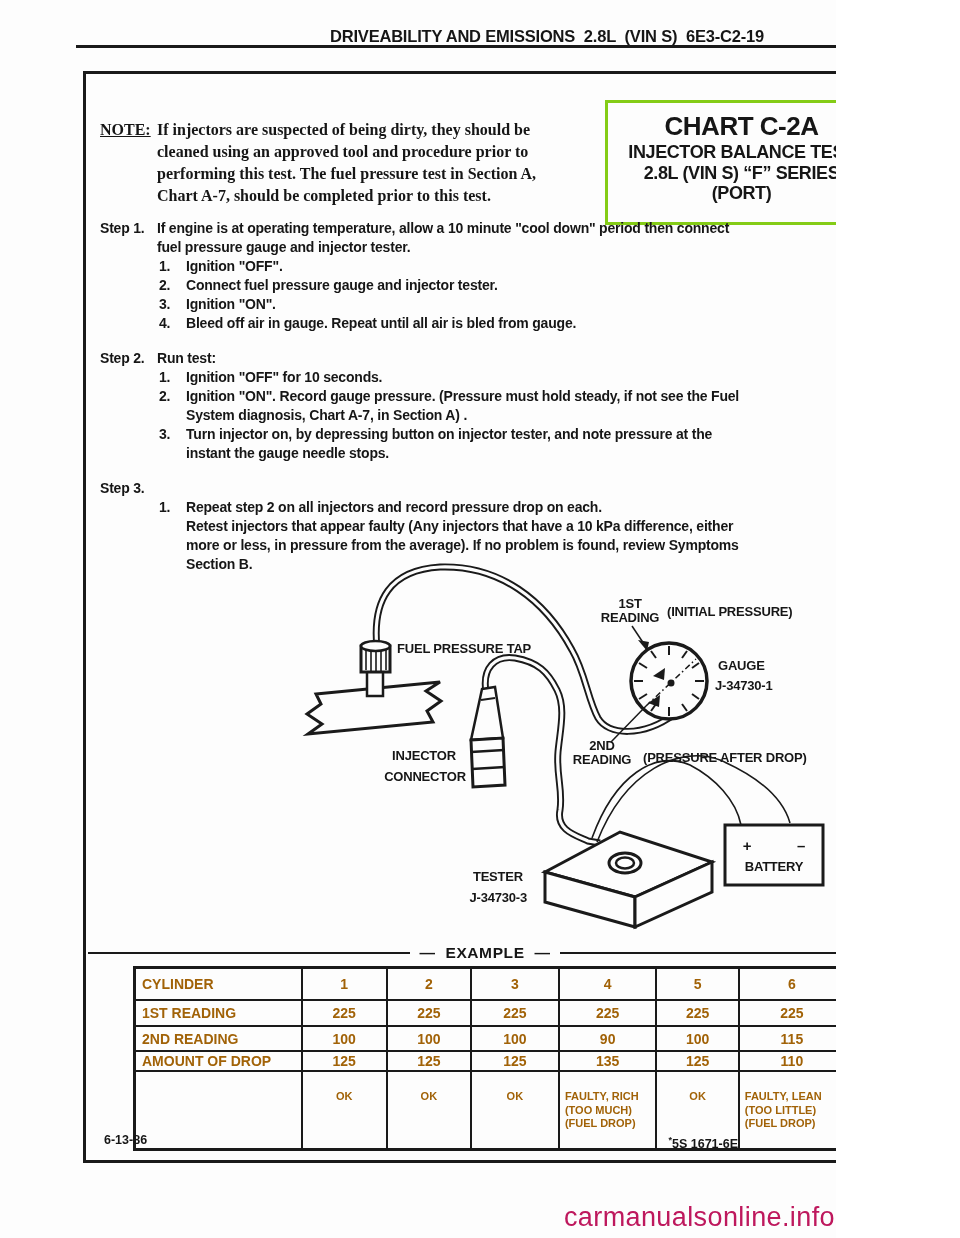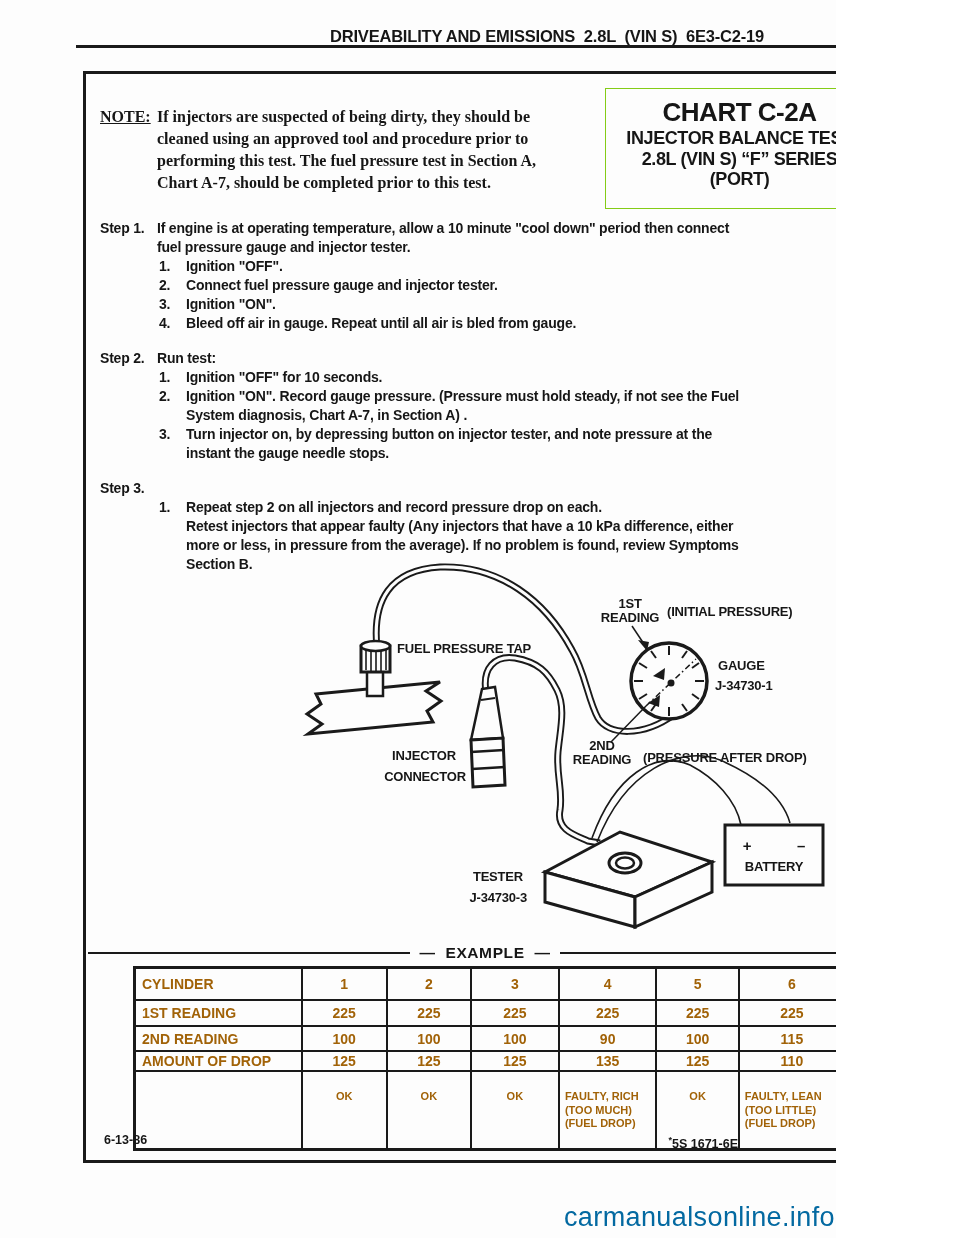--- a/index.html
+++ b/index.html
@@ -5,26 +5,26 @@
   html,body{margin:0;padding:0;background:#fff;}
   .page{position:relative;width:836px;height:1238px;background:#fdfdfd;overflow:hidden;
         color:#161616;font-family:"Liberation Sans",sans-serif;}
 
   .hdr-title{position:absolute;top:27px;right:72px;font-weight:bold;font-size:16.5px;
              letter-spacing:-0.2px;white-space:pre;}
   .hdr-rule{position:absolute;top:45px;left:76px;width:814px;height:3px;background:#1a1a1a;}
 
   .outer-box{position:absolute;left:83px;top:71px;width:791px;height:1086px;border:3px solid #1a1a1a;}
 
-  .chart-box{position:absolute;left:605px;top:88px;width:267px;height:119px;border:1px solid #84cc16;
+  .chart-box{position:absolute;left:605px;top:100px;width:267px;height:119px;border:3px solid #84cc16;
              background:#fdfdfd;text-align:center;box-sizing:content-box;}
   .chart-title{margin-top:7px;font-weight:bold;font-size:26px;letter-spacing:-0.5px;line-height:32px;}
   .chart-sub{font-weight:bold;font-size:18px;line-height:20.5px;letter-spacing:-0.4px;}
 
-  .note{position:absolute;left:100px;top:106px;width:545px;
+  .note{position:absolute;left:100px;top:119px;width:545px;
         font-family:"Liberation Serif",serif;font-weight:bold;font-size:16px;line-height:22px;}
   .note-label{position:absolute;left:0;top:0;text-decoration:underline;}
   .note-text{margin-left:57px;white-space:pre-line;}
 
   .steps{position:absolute;left:100px;top:219px;width:740px;
          font-weight:bold;font-size:14px;line-height:19px;letter-spacing:-0.2px;}
   .step{position:relative;padding-left:57px;margin-bottom:16px;}
   .step-label{position:absolute;left:0;top:0;}
   .step-intro{white-space:pre-line;min-height:19px;}
   .substep{position:relative;padding-left:29px;}
@@ -49,21 +49,21 @@
   .ex-table tr.r3 td{height:21px;}
   .ex-table tr.r4 td{height:15px;}
   .ex-table tr.r5 td{height:57px;font-size:11px;vertical-align:top;white-space:pre-line;
                      line-height:13.5px;padding-top:18px;}
   .ex-table tr.r5 td.fault{text-align:left;padding-left:5px;}
 
   .footer-date{position:absolute;left:104px;top:1133px;font-weight:bold;font-size:12.5px;}
   .footer-doc{position:absolute;right:98px;top:1135px;font-weight:bold;font-size:12.5px;}
   .footer-doc sup{font-size:9px;}
 
-  .watermark{position:absolute;right:1px;top:1202px;font-size:27px;color:#0369a1;letter-spacing:0.4px;}
+  .watermark{position:absolute;right:1px;top:1202px;font-size:27px;color:#be185d;letter-spacing:0.4px;}
 </style>
 </head>
 <body>
 
 <div class="page">
 
   <div class="hdr-title">DRIVEABILITY AND EMISSIONS  2.8L  (VIN S)  6E3-C2-19</div>
   <div class="hdr-rule"></div>
 
   <div class="outer-box"></div>

